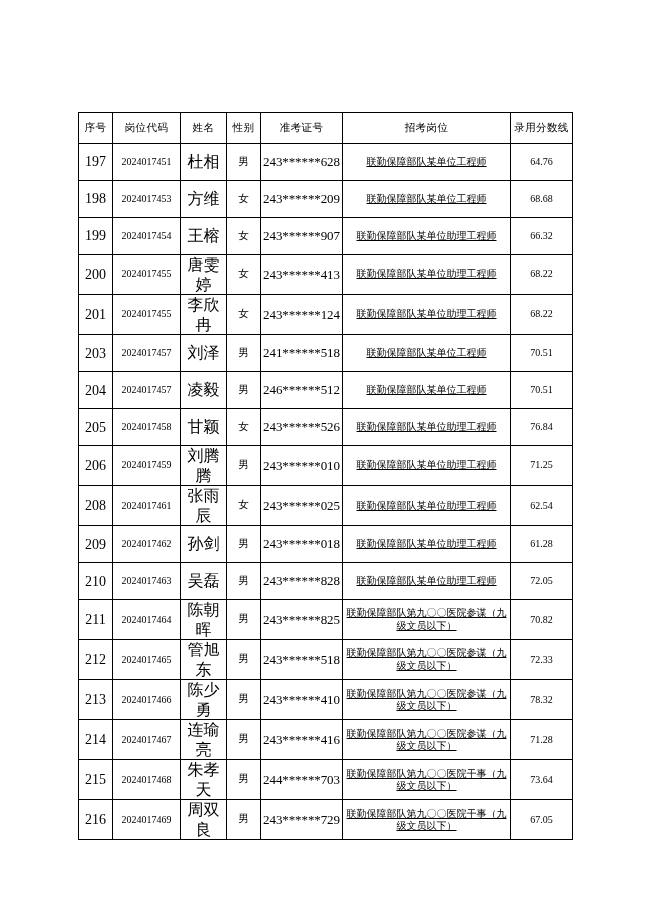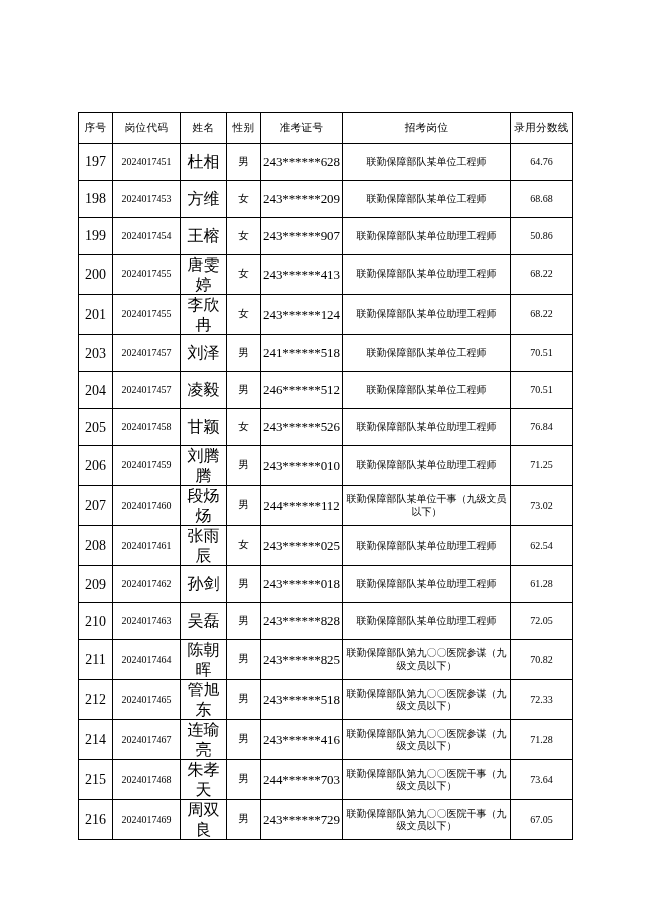--- a/index.html
+++ b/index.html
@@ -55,20 +55,21 @@
   td.c-seq    { font-size: 14px; }
   td.c-code   { font-size: 10px; }
   td.c-name   { font-size: 16px; }
   td.c-sex    { font-size: 10.5px; }
   td.c-ticket { font-size: 13px; letter-spacing: -0.1px; }
   td.c-post   {
     font-size: 10px;
     text-align: left;
     padding: 2px 3px 2px 4px;
     line-height: 1.3;
+    text-decoration: underline;
   }
   td.c-score  { font-size: 10px; }
 </style>
 </head>
 <body>
 
 <div class="page">
   <table class="roster">
     <colgroup>
       <col class="col-seq">
@@ -109,21 +110,21 @@
           <td class="c-post">联勤保障部队某单位工程师</td>
           <td class="c-score">68.68</td>
         </tr>
         <tr>
           <td class="c-seq">199</td>
           <td class="c-code">2024017454</td>
           <td class="c-name">王榕</td>
           <td class="c-sex">女</td>
           <td class="c-ticket">243******907</td>
           <td class="c-post">联勤保障部队某单位助理工程师</td>
-          <td class="c-score">50.86</td>
+          <td class="c-score">66.32</td>
         </tr>
         <tr>
           <td class="c-seq">200</td>
           <td class="c-code">2024017455</td>
           <td class="c-name">唐雯婷</td>
           <td class="c-sex">女</td>
           <td class="c-ticket">243******413</td>
           <td class="c-post">联勤保障部队某单位助理工程师</td>
           <td class="c-score">68.22</td>
         </tr>
@@ -166,29 +167,20 @@
         <tr>
           <td class="c-seq">206</td>
           <td class="c-code">2024017459</td>
           <td class="c-name">刘腾腾</td>
           <td class="c-sex">男</td>
           <td class="c-ticket">243******010</td>
           <td class="c-post">联勤保障部队某单位助理工程师</td>
           <td class="c-score">71.25</td>
         </tr>
         <tr>
-          <td class="c-seq">207</td>
-          <td class="c-code">2024017460</td>
-          <td class="c-name">段炀炀</td>
-          <td class="c-sex">男</td>
-          <td class="c-ticket">244******112</td>
-          <td class="c-post">联勤保障部队某单位干事（九级文员以下）</td>
-          <td class="c-score">73.02</td>
-        </tr>
-        <tr>
           <td class="c-seq">208</td>
           <td class="c-code">2024017461</td>
           <td class="c-name">张雨辰</td>
           <td class="c-sex">女</td>
           <td class="c-ticket">243******025</td>
           <td class="c-post">联勤保障部队某单位助理工程师</td>
           <td class="c-score">62.54</td>
         </tr>
         <tr>
           <td class="c-seq">209</td>
@@ -218,20 +210,29 @@
           <td class="c-score">70.82</td>
         </tr>
         <tr>
           <td class="c-seq">212</td>
           <td class="c-code">2024017465</td>
           <td class="c-name">管旭东</td>
           <td class="c-sex">男</td>
           <td class="c-ticket">243******518</td>
           <td class="c-post">联勤保障部队第九〇〇医院参谋（九级文员以下）</td>
           <td class="c-score">72.33</td>
+        </tr>
+        <tr>
+          <td class="c-seq">213</td>
+          <td class="c-code">2024017466</td>
+          <td class="c-name">陈少勇</td>
+          <td class="c-sex">男</td>
+          <td class="c-ticket">243******410</td>
+          <td class="c-post">联勤保障部队第九〇〇医院参谋（九级文员以下）</td>
+          <td class="c-score">78.32</td>
         </tr>
         <tr>
           <td class="c-seq">214</td>
           <td class="c-code">2024017467</td>
           <td class="c-name">连瑜亮</td>
           <td class="c-sex">男</td>
           <td class="c-ticket">243******416</td>
           <td class="c-post">联勤保障部队第九〇〇医院参谋（九级文员以下）</td>
           <td class="c-score">71.28</td>
         </tr>

